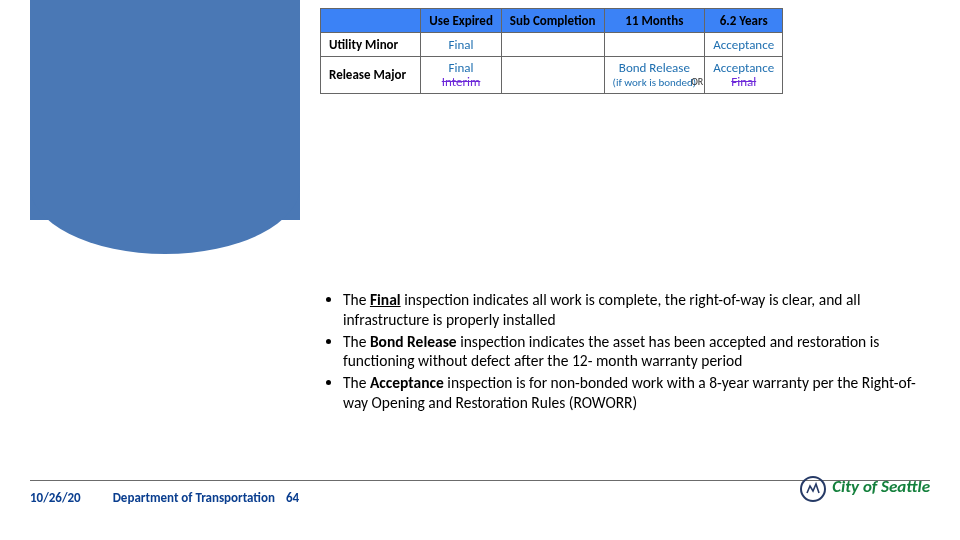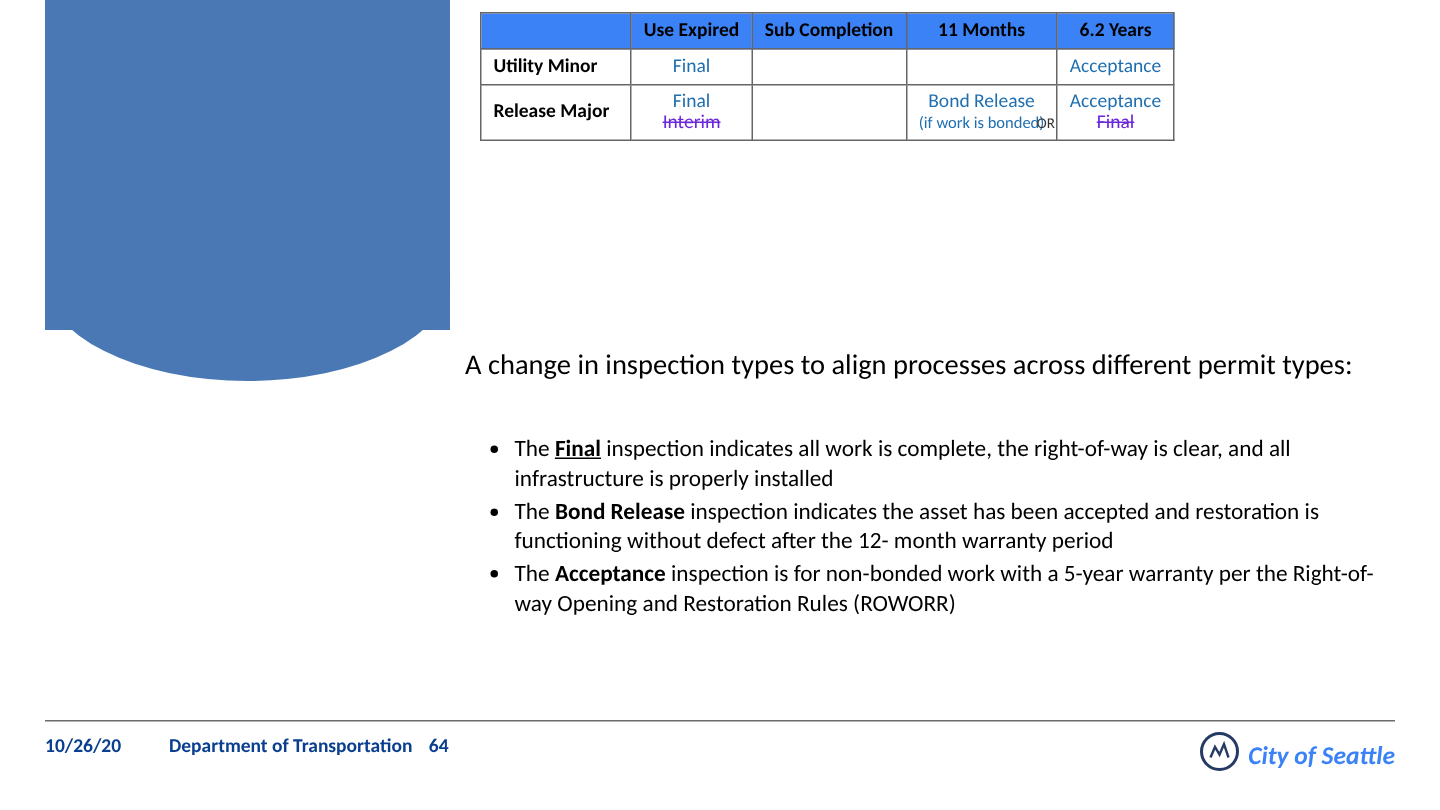--- a/index.html
+++ b/index.html
@@ -15,21 +15,21 @@
   .strike{text-decoration:line-through;color:#6d28d9}
   .small-or{font-size:10px;color:#333}
   .body-txt{position:absolute;left:310px;top:232px;width:625px;font-size:19px;line-height:1.25}
   .bullets{position:absolute;left:325px;top:290px;width:615px;font-size:15.5px;line-height:1.28}
   .bullets ul{margin:0;padding-left:18px}
   .bullets li{margin-bottom:2px}
   .footer-line{position:absolute;left:30px;right:30px;top:480px;border-top:1px solid #6b6b6b}
   .footer{position:absolute;left:30px;top:490px;font-size:13px;font-weight:700;color:#0a3e8f}
   .footer .date{margin-right:29px}
   .footer .page{margin-left:8px}
-  .logo{position:absolute;right:30px;top:488px;display:flex;align-items:flex-end;color:#3b82f6}
+  .logo{position:absolute;right:30px;top:476px;display:flex;align-items:flex-start;color:#15803d}
   .logo-txt{font-size:17px;font-weight:700;font-style:italic;margin-left:6px}
   .stack{display:inline-block;line-height:1.05}
 </style>
 </head>
 <body>
 <div class="slide">
 
   <div class="blue-block"></div>
   <div class="blue-arc"></div>
 
@@ -70,27 +70,26 @@
           <span class="small-or" style="position:absolute;left:-14px;top:18px">OR</span>
           <span class="stack">
             <span class="blue-txt">Acceptance</span><br>
             <span class="strike">Final</span>
           </span>
         </td>
       </tr>
     </tbody>
   </table>
 
-  <div class="body-txt">A change in inspection types to align processes across different permit types:</div>
 
   <div class="bullets">
     <ul>
       <li><span>The </span><b><u>Final</u></b><span> inspection indicates all work is complete, the right-of-way is clear, and all infrastructure is properly installed</span></li>
       <li><span>The </span><b>Bond Release</b><span> inspection indicates the asset has been accepted and restoration is functioning without defect after the 12- month warranty period</span></li>
-      <li><span>The </span><b>Acceptance</b><span> inspection is for non-bonded work with a 5-year warranty per the Right-of-way Opening and Restoration Rules (ROWORR)</span></li>
+      <li><span>The </span><b>Acceptance</b><span> inspection is for non-bonded work with a 8-year warranty per the Right-of-way Opening and Restoration Rules (ROWORR)</span></li>
     </ul>
   </div>
 
   <div class="footer-line"></div>
   <div class="footer">
     <span class="date">10/26/20</span>
     <span>Department of Transportation</span>
     <span class="page">64</span>
   </div>
 

